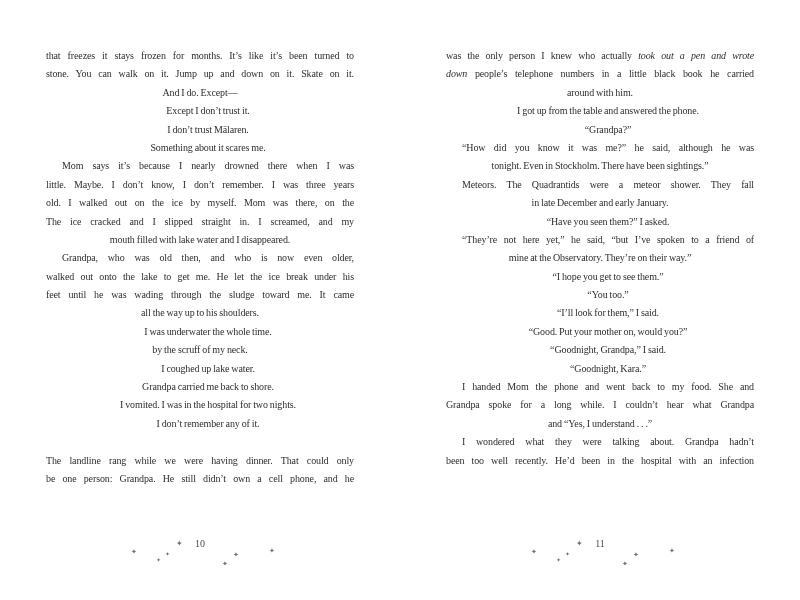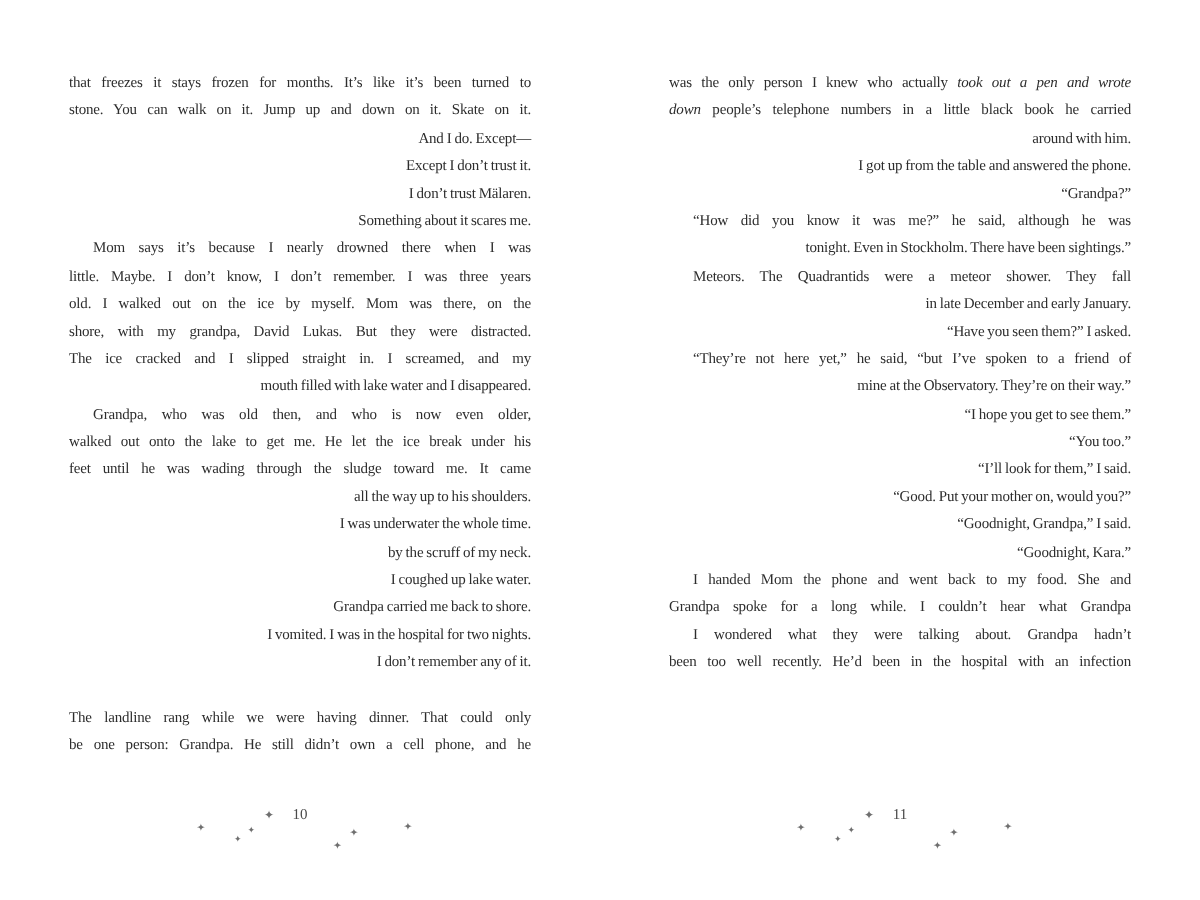--- a/index.html
+++ b/index.html
@@ -19,21 +19,21 @@
     left: 46px; top: 47px;
     width: 308px;
     color: #2d2d2d;
     font-size: 10px;
     letter-spacing: -0.12px;
     word-spacing: -0.4px;
   }
   .line {
     height: 18.4px;
     line-height: 18.4px;
-    text-align: right;
+    text-align: center;
     white-space: normal;
   }
   .line.just {
     text-align: justify;
     text-align-last: justify;
   }
   .line.indent { text-indent: 16px; }
   .line .it { font-style: italic; }
   .footer {
     position: absolute;
@@ -63,21 +63,20 @@
     <div class="text-block">
         <div class="line just"><span>that freezes it stays frozen for months. It’s like it’s been turned to</span></div>
         <div class="line just"><span>stone. You can walk on it. Jump up and down on it. Skate on it.</span></div>
         <div class="line"><span>And I do. Except—</span></div>
         <div class="line indent"><span>Except I don’t trust it.</span></div>
         <div class="line indent"><span>I don’t trust Mälaren.</span></div>
         <div class="line indent"><span>Something about it scares me.</span></div>
         <div class="line just indent"><span>Mom says it’s because I nearly drowned there when I was</span></div>
         <div class="line just"><span>little. Maybe. I don’t know, I don’t remember. I was three years</span></div>
         <div class="line just"><span>old. I walked out on the ice by myself. Mom was there, on the</span></div>
-        <div class="line just"><span>shore, with my grandpa, David Lukas. But they were distracted.</span></div>
         <div class="line just"><span>The ice cracked and I slipped straight in. I screamed, and my</span></div>
         <div class="line"><span>mouth filled with lake water and I disappeared.</span></div>
         <div class="line just indent"><span>Grandpa, who was old then, and who is now even older,</span></div>
         <div class="line just"><span>walked out onto the lake to get me. He let the ice break under his</span></div>
         <div class="line just"><span>feet until he was wading through the sludge toward me. It came</span></div>
         <div class="line"><span>all the way up to his shoulders.</span></div>
         <div class="line indent"><span>I was underwater the whole time.</span></div>
         <div class="line"><span>by the scruff of my neck.</span></div>
         <div class="line indent"><span>I coughed up lake water.</span></div>
         <div class="line indent"><span>Grandpa carried me back to shore.</span></div>
@@ -114,20 +113,21 @@
         <div class="line just indent"><span>“They’re not here yet,” he said, “but I’ve spoken to a friend of</span></div>
         <div class="line"><span>mine at the Observatory. They’re on their way.”</span></div>
         <div class="line indent"><span>“I hope you get to see them.”</span></div>
         <div class="line indent"><span>“You too.”</span></div>
         <div class="line indent"><span>“I’ll look for them,” I said.</span></div>
         <div class="line indent"><span>“Good. Put your mother on, would you?”</span></div>
         <div class="line indent"><span>“Goodnight, Grandpa,” I said.</span></div>
         <div class="line indent"><span>“Goodnight, Kara.”</span></div>
         <div class="line just indent"><span>I handed Mom the phone and went back to my food. She and</span></div>
         <div class="line just"><span>Grandpa spoke for a long while. I couldn’t hear what Grandpa</span></div>
+        <div class="line"><span>and “Yes, I understand . . .”</span></div>
         <div class="line just indent"><span>I wondered what they were talking about. Grandpa hadn’t</span></div>
         <div class="line just"><span>been too well recently. He’d been in the hospital with an infection</span></div>
       </div>
     <div class="footer">
       <span class="pagenum">11</span>
     <span class="star" style="left: 11px; top: 14px; font-size: 7px; color: rgb(111, 111, 111);">✦</span>
         <span class="star" style="left: 36px; top: 22px; font-size: 6px; color: rgb(111, 111, 111);">✦</span>
         <span class="star" style="left: 45px; top: 16px; font-size: 6px; color: rgb(111, 111, 111);">✦</span>
         <span class="star" style="left: 56px; top: 5px; font-size: 8px; color: rgb(111, 111, 111);">✦</span>
         <span class="star" style="left: 102px; top: 26px; font-size: 7px; color: rgb(111, 111, 111);">✦</span>

